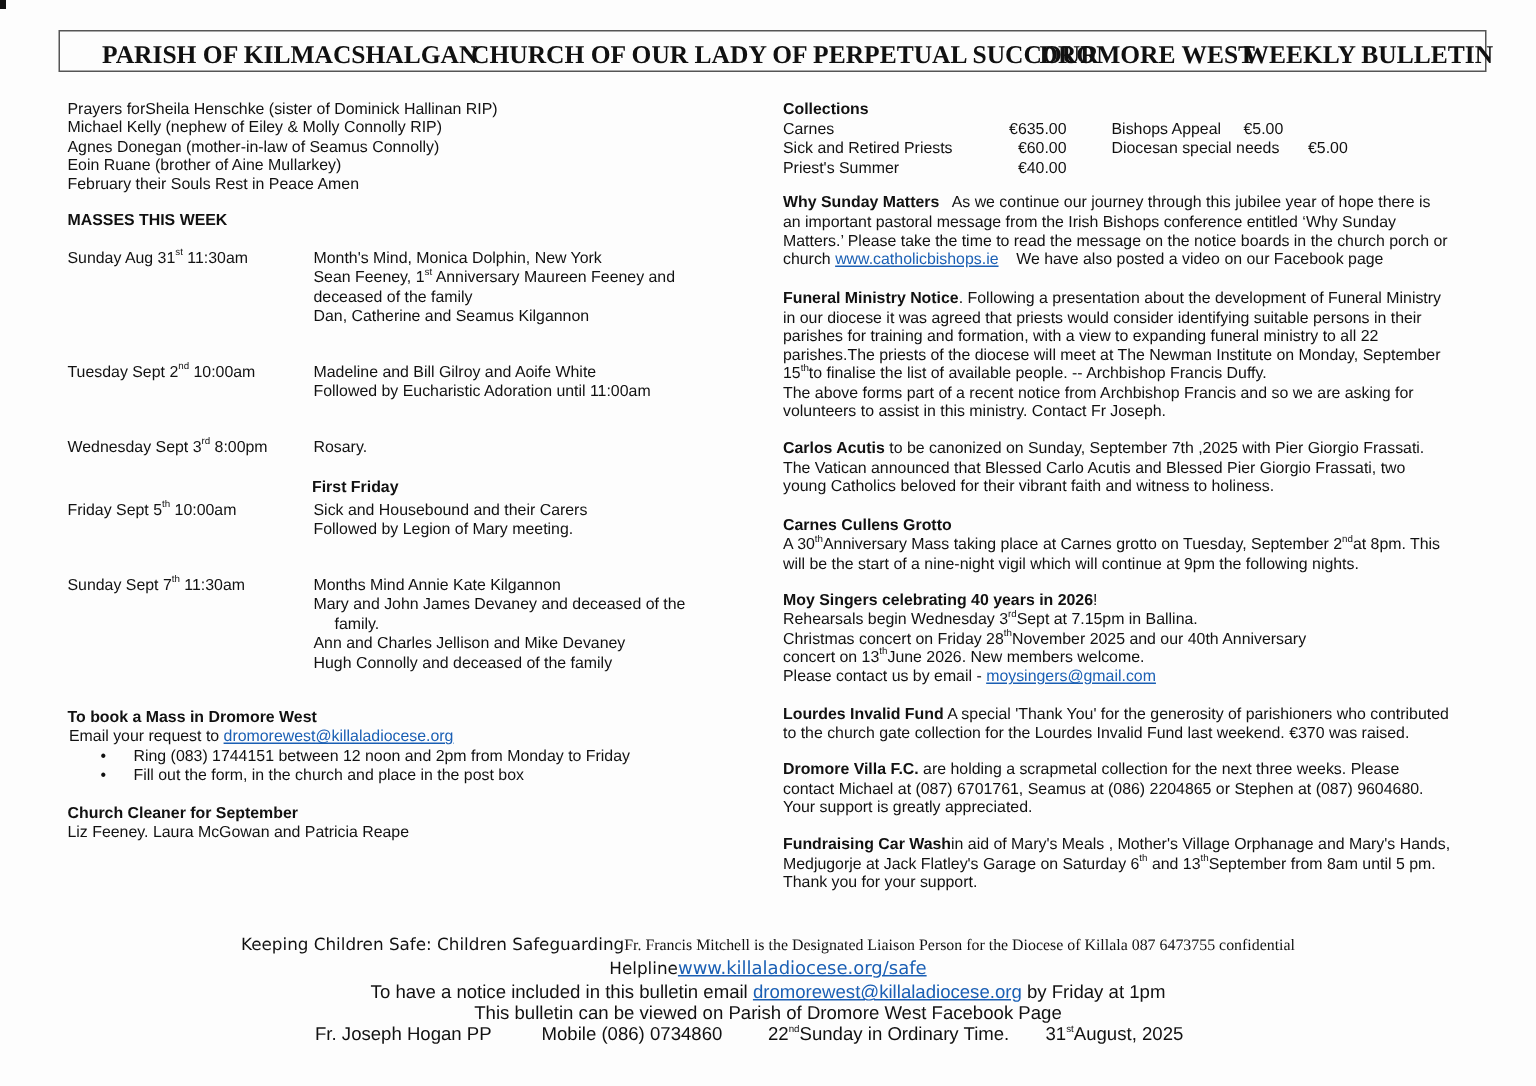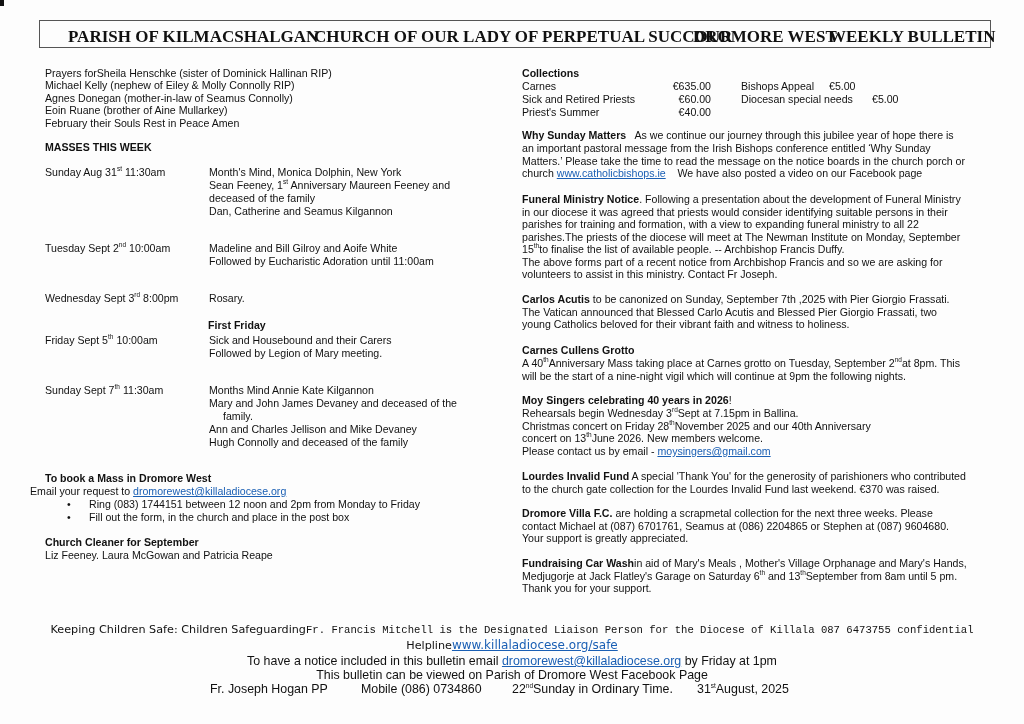--- a/index.html
+++ b/index.html
@@ -71,21 +71,21 @@
   <div class="t" style="left:45px;top:384px"><span>Sunday   Sept  7</span><sup>th</sup><span> 11:30am</span></div>
   <div class="t" style="left:209px;top:384px">Months Mind Annie Kate Kilgannon</div>
   <div class="t" style="left:209px;top:397px">Mary and John James Devaney and deceased of the</div>
   <div class="t" style="left:223px;top:410px">family.</div>
   <div class="t" style="left:209px;top:423px">Ann and Charles Jellison and Mike Devaney</div>
   <div class="t" style="left:209px;top:436px">Hugh Connolly and deceased of the family</div>
 </div>
 
 <div>
   <div class="t b" style="left:45px;top:472px">To book a Mass in Dromore West</div>
-  <div class="t" style="left:30px;top:485px"><span>Email your request to </span><a class="link">dromorewest@killaladiocese.org</a></div>
+  <div class="t" style="left:46px;top:485px"><span>Email your request to </span><a class="link">dromorewest@killaladiocese.org</a></div>
   <div class="bullet" style="left:67px;top:498px">•</div>
   <div class="t" style="left:89px;top:498px">Ring (083) 1744151 between 12 noon and 2pm from Monday to Friday</div>
   <div class="bullet" style="left:67px;top:511px">•</div>
   <div class="t" style="left:89px;top:511px">Fill out the form, in the church and place in the post box</div>
 </div>
 
 <div>
   <div class="t b" style="left:45px;top:536px">Church Cleaner for September</div>
   <div class="t" style="left:45px;top:549px">Liz Feeney. Laura McGowan and Patricia Reape</div>
 </div>
@@ -122,21 +122,21 @@
 </div>
 
 <div>
   <div class="t" style="left:522px;top:293px"><span class="b">Carlos Acutis</span><span> to be canonized on Sunday, September 7th ,2025 with Pier Giorgio Frassati.</span></div>
   <div class="t" style="left:522px;top:306px">The Vatican announced that Blessed Carlo Acutis and Blessed Pier Giorgio Frassati, two</div>
   <div class="t" style="left:522px;top:318px">young Catholics beloved for their vibrant faith and witness to holiness.</div>
 </div>
 
 <div>
   <div class="t b" style="left:522px;top:344px">Carnes Cullens Grotto</div>
-  <div class="t" style="left:522px;top:357px"><span>A 40</span><sup>th</sup><span>Anniversary Mass taking place at Carnes grotto on Tuesday, September 2</span><sup>nd</sup><span>at 8pm. This</span></div>
+  <div class="t" style="left:522px;top:357px"><span>A 30</span><sup>th</sup><span>Anniversary Mass taking place at Carnes grotto on Tuesday, September 2</span><sup>nd</sup><span>at 8pm. This</span></div>
   <div class="t" style="left:522px;top:370px">will be the start of a nine-night vigil which will continue at 9pm the following nights.</div>
 </div>
 
 <div>
   <div class="t" style="left:522px;top:394px"><span class="b">Moy Singers celebrating 40 years in 2026</span><span>!</span></div>
   <div class="t" style="left:522px;top:407px"><span>Rehearsals begin Wednesday 3</span><sup>rd</sup><span>Sept at 7.15pm in Ballina.</span></div>
   <div class="t" style="left:522px;top:420px"><span>Christmas concert on Friday 28</span><sup>th</sup><span>November 2025 and our 40th Anniversary</span></div>
   <div class="t" style="left:522px;top:432px"><span>concert on 13</span><sup>th</sup><span>June 2026. New members welcome.</span></div>
   <div class="t" style="left:522px;top:445px"><span>Please contact us by email - </span><a class="link">moysingers@gmail.com</a></div>
 </div>
@@ -151,20 +151,20 @@
   <div class="t" style="left:522px;top:520px">contact Michael at (087) 6701761, Seamus at (086) 2204865 or Stephen at (087) 9604680.</div>
   <div class="t" style="left:522px;top:532px">Your support is greatly appreciated.</div>
 </div>
 
 <div>
   <div class="t" style="left:522px;top:557px"><span class="b">Fundraising Car Wash</span><span>in aid of Mary's Meals , Mother's Village Orphanage and Mary's Hands,</span></div>
   <div class="t" style="left:522px;top:570px"><span>Medjugorje at Jack Flatley's Garage on Saturday 6</span><sup>th</sup><span> and 13</span><sup>th</sup><span>September from 8am until 5 pm.</span></div>
   <div class="t" style="left:522px;top:582px">Thank you for your support.</div>
 </div>
 
-<div class="footer f-calibri" style="top:623px"><span>Keeping Children Safe: Children Safeguarding</span><span style="font-family:Liberation Mono, monospace;font-size:10.6px">Fr. Francis Mitchell is the Designated Liaison Person for the Diocese of Killala 087 6473755 confidential</span></div>
+<div class="footer f-calibri" style="top:623px"><span>Keeping Children Safe: Children Safeguarding</span><span style="font-family:Liberation Serif, serif;font-size:10.6px">Fr. Francis Mitchell is the Designated Liaison Person for the Diocese of Killala 087 6473755 confidential</span></div>
 <div class="footer f-calibri" style="top:638px"><span>Helpline</span><a class="link" style="font-size:12px">www.killaladiocese.org/safe</a></div>
 <div class="footer f-arial" style="top:654px"><span>To have a notice included in this bulletin email </span><a class="link">dromorewest@killaladiocese.org</a><span> by Friday at 1pm</span></div>
 <div class="footer f-arial" style="top:668px">This bulletin can be viewed on Parish of Dromore West Facebook Page</div>
 <div class="f-arial" style="position:absolute;top:682px;left:210px;white-space:nowrap">Fr. Joseph Hogan PP</div>
 <div class="f-arial" style="position:absolute;top:682px;left:361px;white-space:nowrap">Mobile (086) 0734860</div>
 <div class="f-arial" style="position:absolute;top:682px;left:512px;white-space:nowrap"><span>22</span><sup>nd</sup><span>Sunday in Ordinary Time.</span></div>
 <div class="f-arial" style="position:absolute;top:682px;left:697px;white-space:nowrap"><span>31</span><sup>st</sup><span>August, 2025</span></div>
 
 </body></html>

